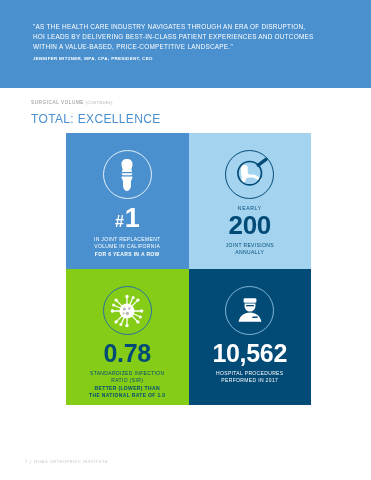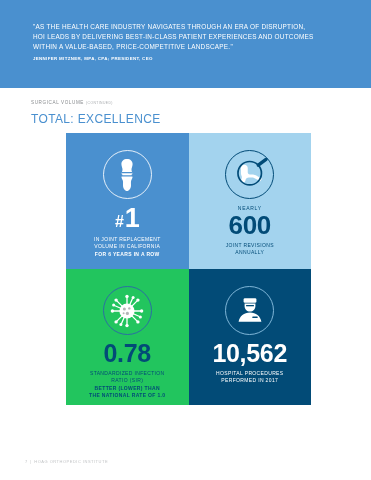--- a/index.html
+++ b/index.html
@@ -90,21 +90,21 @@
     box-sizing: border-box;
     display: flex;
     flex-direction: column;
     align-items: center;
     justify-content: flex-start;
     padding-top: 17px;
     text-align: center;
   }
   .cell-a { background: #4a90cf; }
   .cell-b { background: #a3d3ee; }
-  .cell-c { background: #22c55e; }
+  .cell-c { background: #84cc16; }
   .cell-d { background: #024b77; }
 
   .icon-circle {
     width: 47px;
     height: 47px;
     border-radius: 50%;
     display: flex;
     align-items: center;
     justify-content: center;
     margin-bottom: 6px;
@@ -200,21 +200,21 @@
     <div class="icon-circle ring-navy">
       <svg width="44" height="44" viewBox="0 0 44 44" style="margin-left:6px;margin-top:2px" aria-hidden="true">
         <g fill="#ffffff">
           <path d="M13 10 c-2.0 0-3.4 1.4-3.4 3.4 l0 6.0 c0 1.6 1.0 2.6 1.0 4.0 0 1.2-.7 2.0-.7 3.2 0 1.3 .9 2.2 2.2 2.2 1.4 0 2.2-1.0 2.4-2.2 .3-1.9 1.6-3.0 3.6-3.0 l2.0 0 c1.3 0 2.3-.2 3.6 .5 l6.8 3.6 1.6-2.8 -6.6-3.6 c-1.4-.8-2.4-1.0-3.8-1.0 l-2.4 0 c-1.6 0-2.4-.8-2.4-2.2 l0-4.7 c0-2.0-1.5-3.4-3.9-3.4z"></path>
         </g>
         <circle cx="19" cy="19" r="12.6" fill="none" stroke="#024b77" stroke-width="1.8"></circle>
         <line x1="28.2" y1="10.4" x2="36.5" y2="4.2" stroke="#024b77" stroke-width="3.6" stroke-linecap="round"></line>
       </svg>
     </div>
     <div class="kicker txt-navy">NEARLY</div>
-    <div class="bignum num-b">600</div>
+    <div class="bignum num-b">200</div>
     <div class="caption txt-navy">
       <div>JOINT REVISIONS</div>
       <div>ANNUALLY</div>
     </div>
   </div>
 
   <div class="cell cell-c">
     <div class="icon-circle ring-steel">
       <svg width="36" height="36" viewBox="0 0 36 36" aria-hidden="true">
         <g stroke="#ffffff" stroke-width="1.3" stroke-linecap="round">

